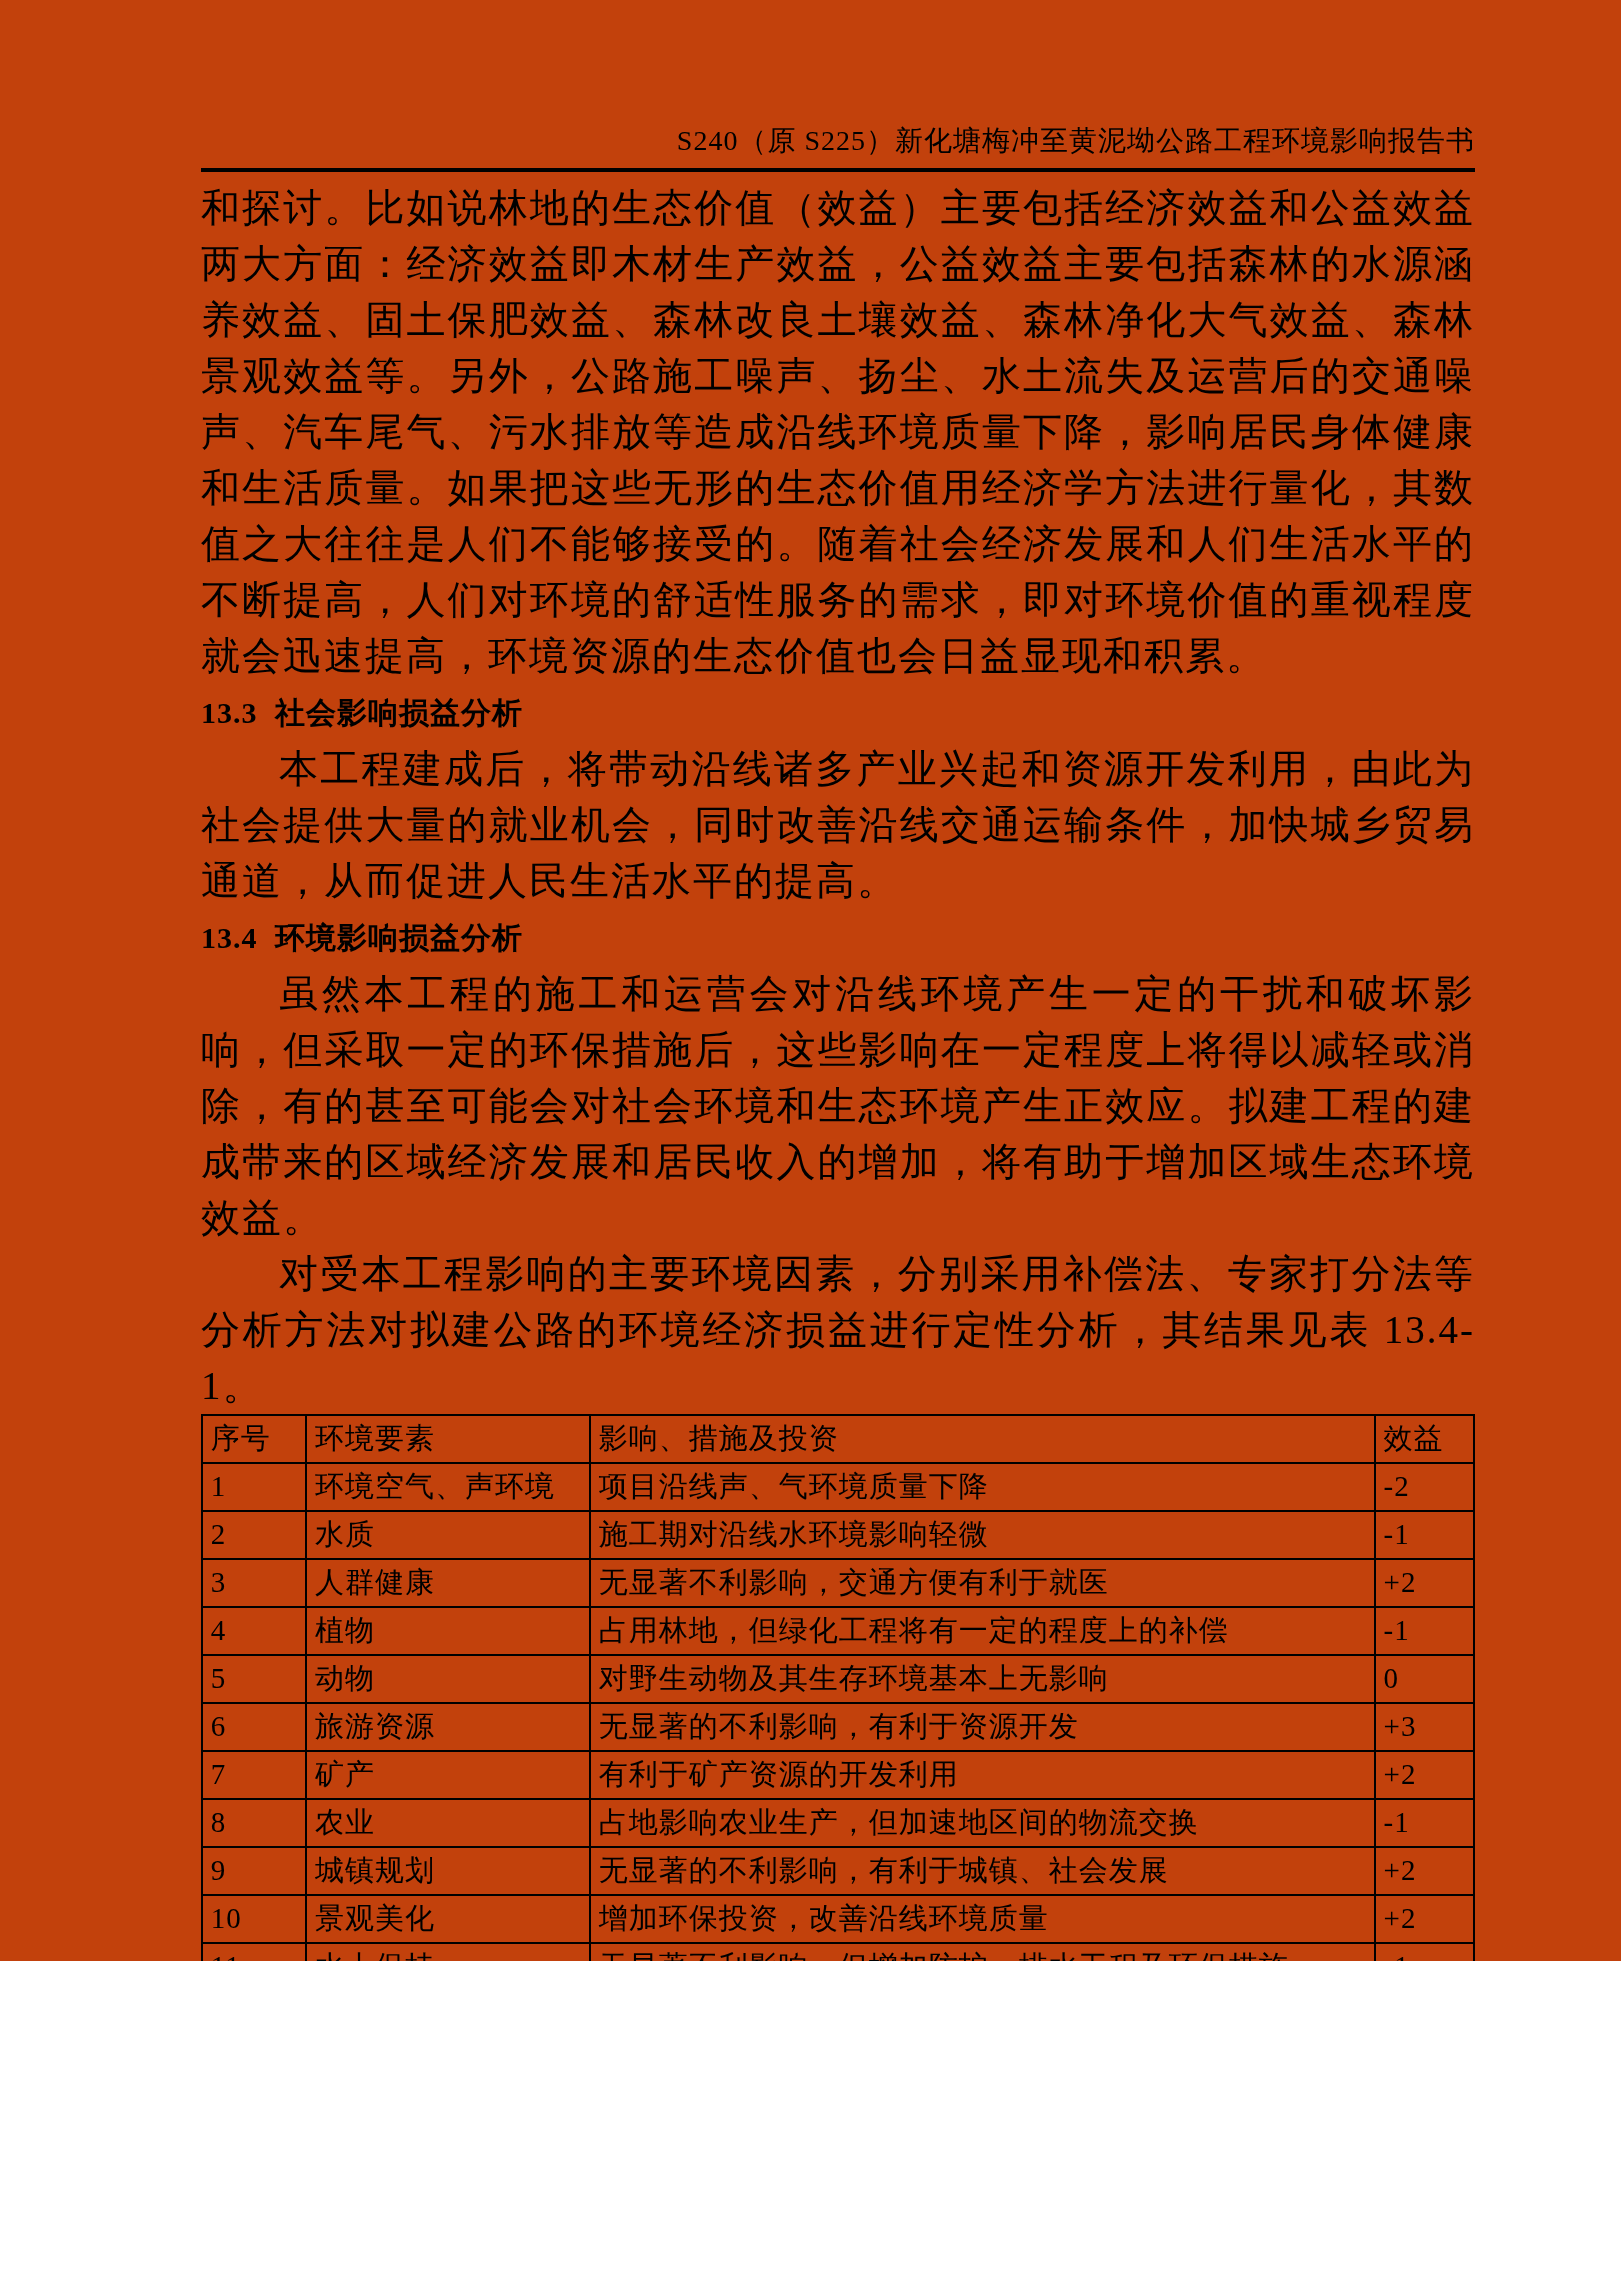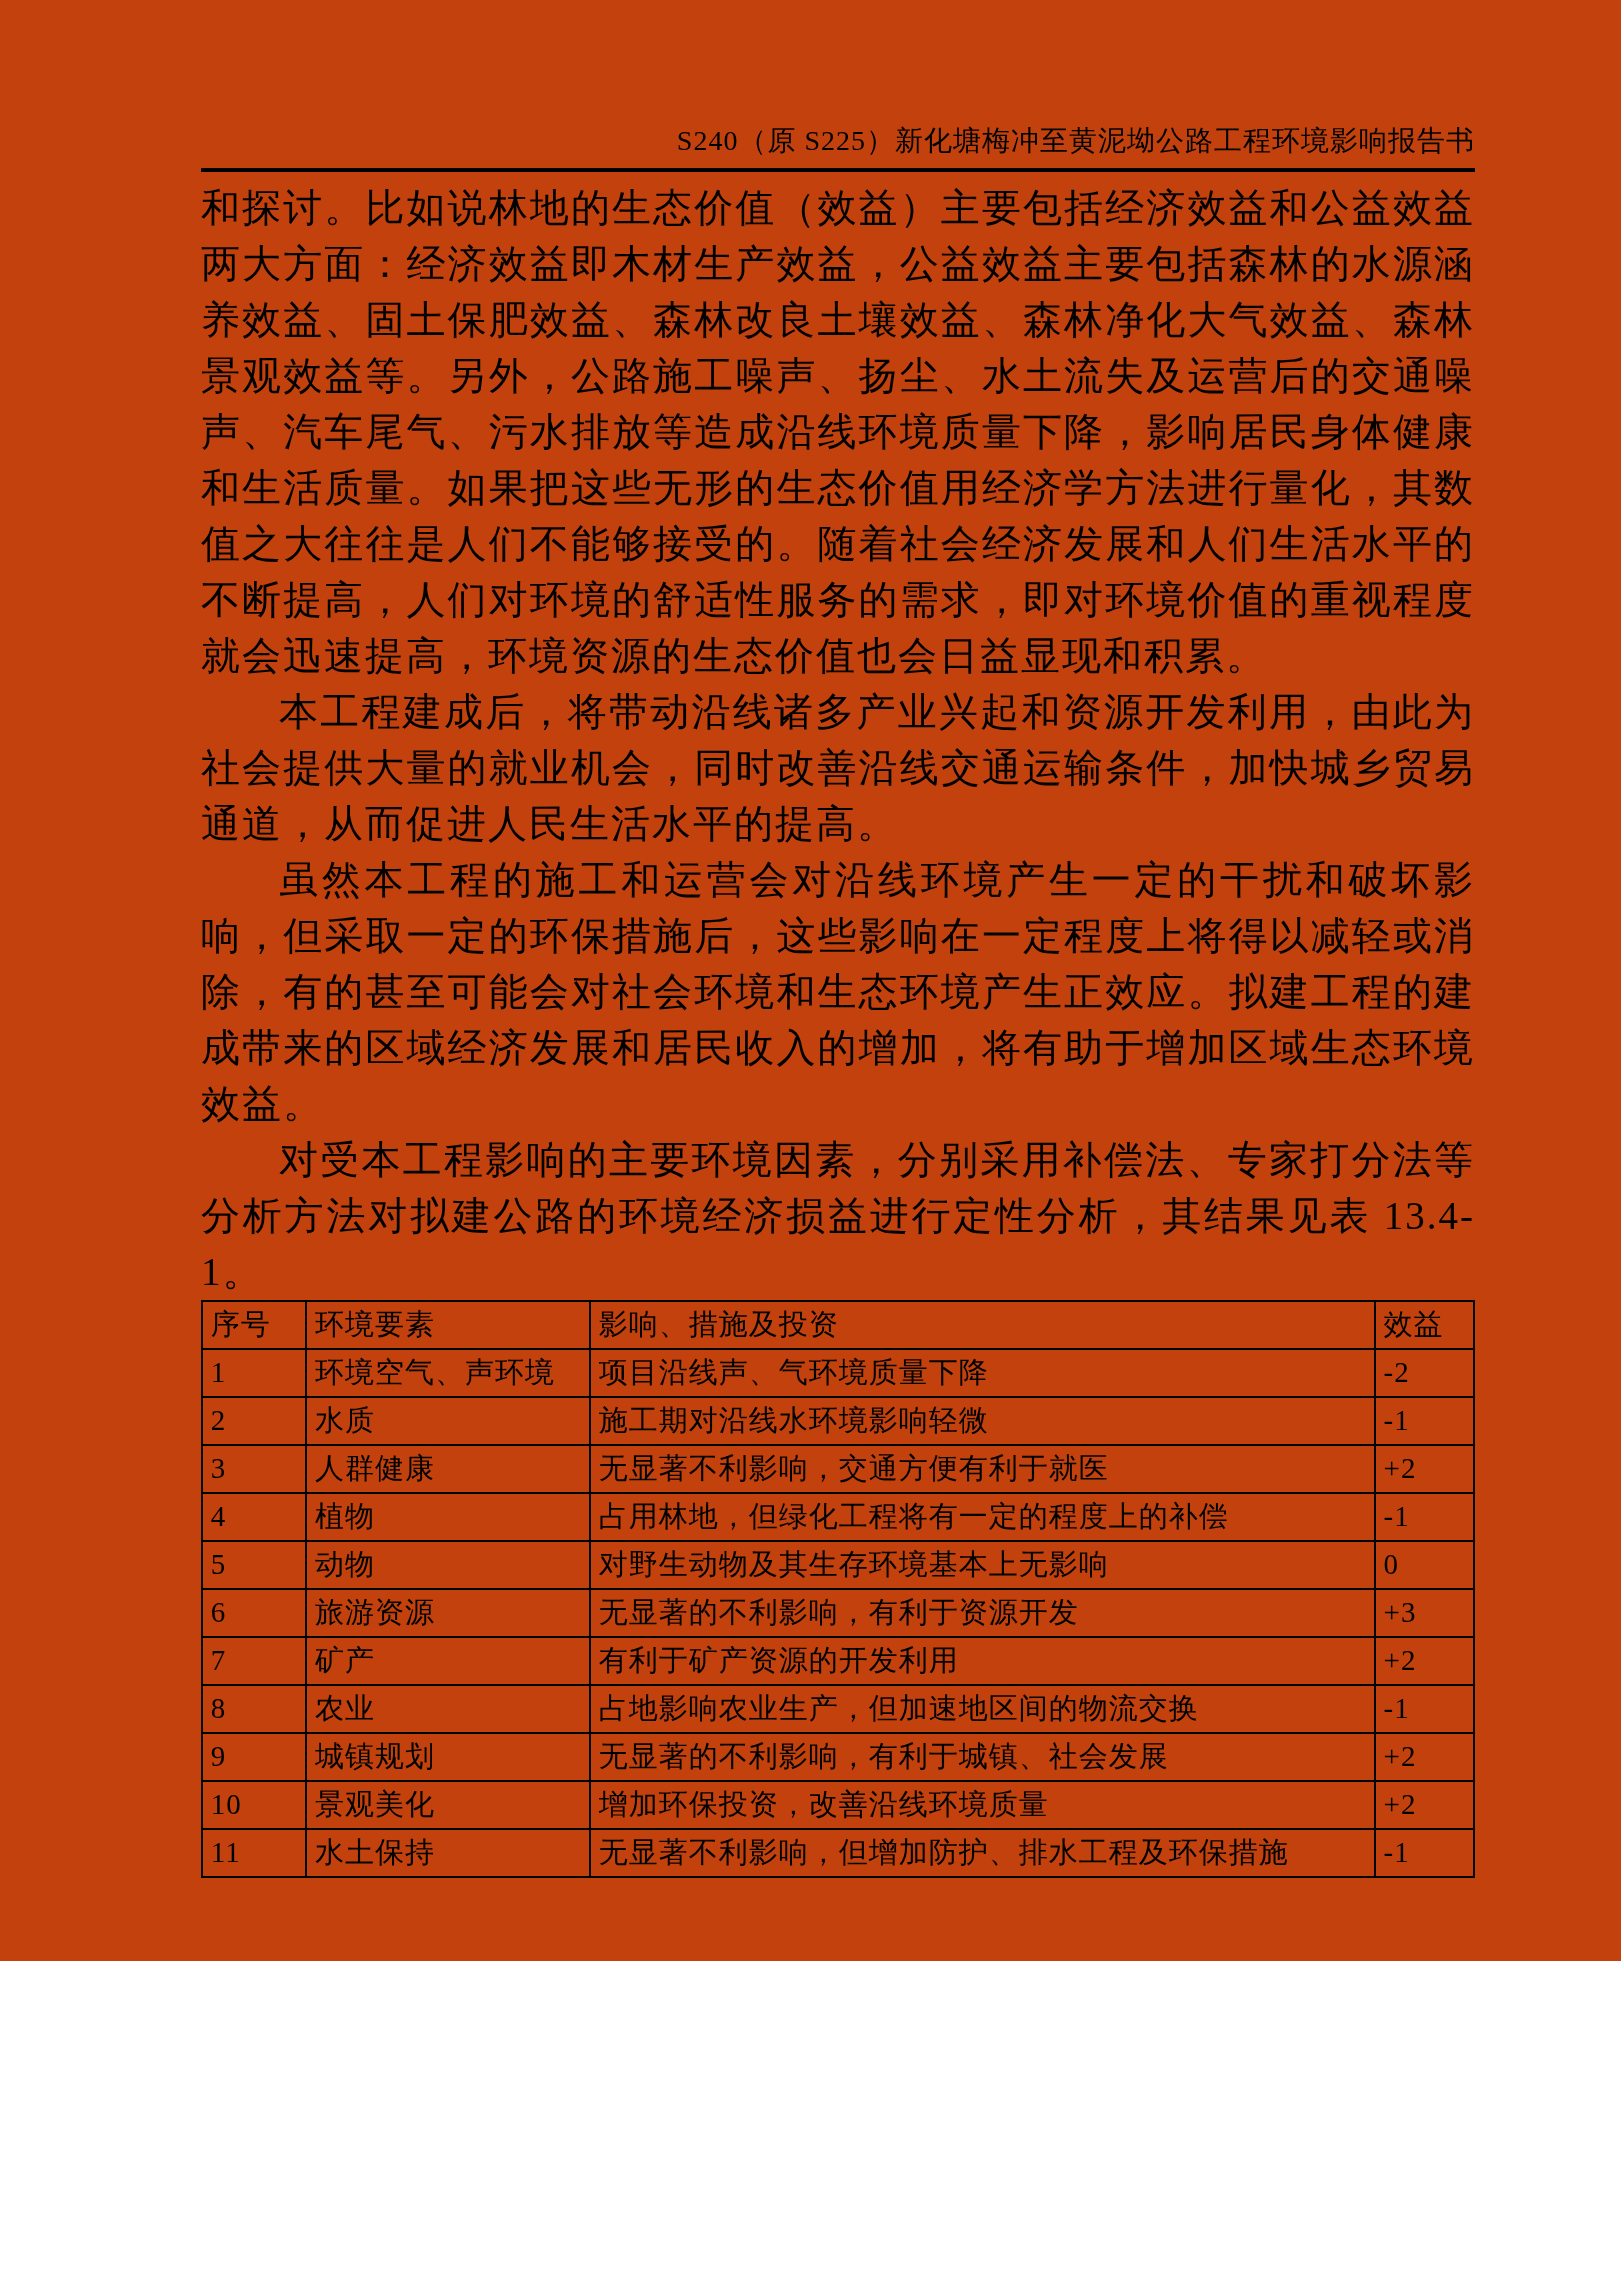--- a/index.html
+++ b/index.html
@@ -103,23 +103,25 @@
 
 <div class="page">
   <div class="content">
 
     <div class="running-header">S240（原 S225）新化塘梅冲至黄泥坳公路工程环境影响报告书</div>
     <hr class="header-rule">
 
     <div class="body-text">
       <p class="para">和探讨。比如说林地的生态价值（效益）主要包括经济效益和公益效益两大方面：经济效益即木材生产效益，公益效益主要包括森林的水源涵养效益、固土保肥效益、森林改良土壤效益、森林净化大气效益、森林景观效益等。另外，公路施工噪声、扬尘、水土流失及运营后的交通噪声、汽车尾气、污水排放等造成沿线环境质量下降，影响居民身体健康和生活质量。如果把这些无形的生态价值用经济学方法进行量化，其数值之大往往是人们不能够接受的。随着社会经济发展和人们生活水平的不断提高，人们对环境的舒适性服务的需求，即对环境价值的重视程度就会迅速提高，环境资源的生态价值也会日益显现和积累。</p>
 
+      <h2 class="section-heading"><span class="sec-num">13.3</span><span>社会影响损益分析</span></h2>
 
       <p class="para indent">本工程建成后，将带动沿线诸多产业兴起和资源开发利用，由此为社会提供大量的就业机会，同时改善沿线交通运输条件，加快城乡贸易通道，从而促进人民生活水平的提高。</p>
 
+      <h2 class="section-heading"><span class="sec-num">13.4</span><span>环境影响损益分析</span></h2>
 
       <p class="para indent">虽然本工程的施工和运营会对沿线环境产生一定的干扰和破坏影响，但采取一定的环保措施后，这些影响在一定程度上将得以减轻或消除，有的甚至可能会对社会环境和生态环境产生正效应。拟建工程的建成带来的区域经济发展和居民收入的增加，将有助于增加区域生态环境效益。</p>
       <p class="para indent">对受本工程影响的主要环境因素，分别采用补偿法、专家打分法等分析方法对拟建公路的环境经济损益进行定性分析，其结果见表 13.4-1。</p>
     </div>
 
 
     <table class="analysis">
       <colgroup>
         <col class="c-index">
           <col class="c-factor">

